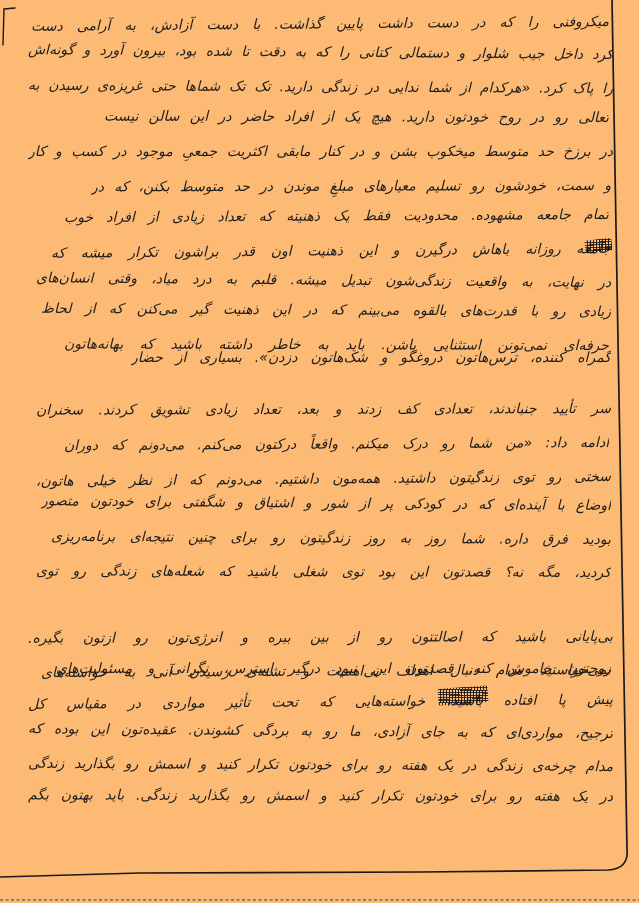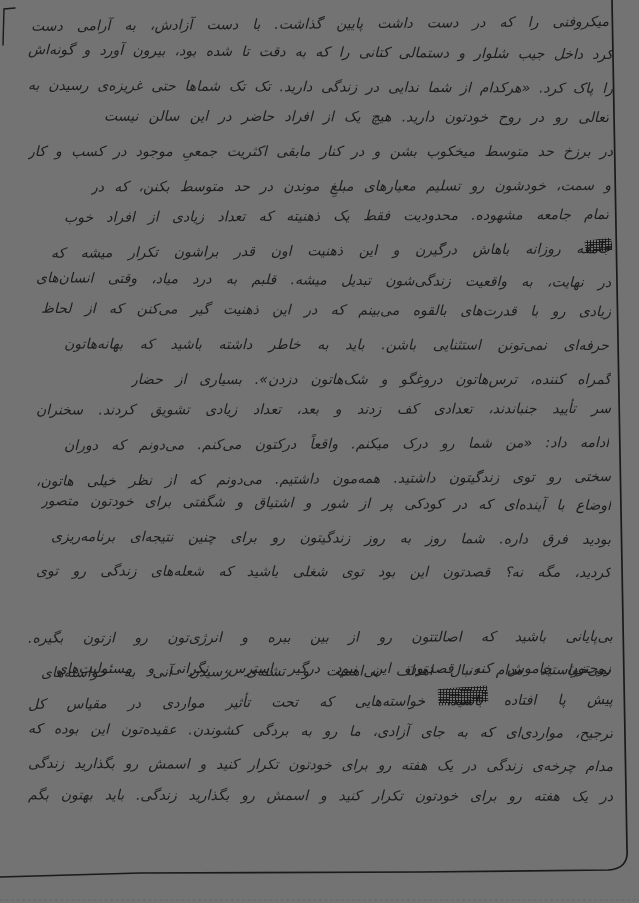--- a/index.html
+++ b/index.html
@@ -1,21 +1,21 @@
 <!DOCTYPE html>
 <html lang="fa"><head>
 <meta charset="utf-8">
 <style>
   html,body{margin:0;padding:0;}
   body{
     width:639px;height:903px;overflow:hidden;background:#ffffff;
     font-family:"DejaVu Sans",sans-serif;
   }
   .page{
-    position:relative;width:639px;height:903px;background:#737373;
+    position:relative;width:639px;height:903px;background:#fdba74;
   }
   .edge-svg{position:absolute;left:0;top:0;width:639px;height:903px;pointer-events:none;}
   .lines{position:absolute;inset:0;}
   .hline{
     position:absolute;
     direction:rtl;
     text-align:justify;
     text-align-last:justify;
     font-style:italic;
     font-size:14px;
@@ -55,21 +55,21 @@
       <div class="hline" style="top: 42px; right: 26px; width: 585px; transform: rotate(0.48deg); color: rgb(29, 29, 29);">کرد داخل جیب شلوار و دستمالی کتانی را که به دقت تا شده بود، بیرون آورد و گونه‌اش</div>
       <div class="hline" style="top: 76px; right: 26px; width: 585px; transform: rotate(0.32deg); color: rgb(29, 29, 29);">را پاک کرد. «هرکدام از شما ندایی در زندگی دارید. تک تک شماها حتی غریزه‌ی رسیدن به</div>
       <div class="hline" style="top: 105px; right: 30px; width: 505px; transform: rotate(0.16deg); color: rgb(29, 29, 29);">تعالی رو در روح خودتون دارید. هیچ یک از افراد حاضر در این سالن نیست</div>
       <div class="hline" style="top: 139px; right: 26px; width: 585px; transform: rotate(0deg); color: rgb(29, 29, 29); font-style: italic;">در برزخ حد متوسط میخکوب بشن و در کنار مابقی اکثریت جمعیِ موجود در کسب و کار</div>
       <div class="hline" style="top: 173px; right: 28px; width: 520px; transform: rotate(-0.16deg); color: rgb(29, 29, 29);">و سمت، خودشون رو تسلیم معیارهای مبلغِ موندن در حد متوسط بکنن، که در</div>
       <div class="hline" style="top: 202px; right: 30px; width: 545px; transform: rotate(-0.32deg); color: rgb(29, 29, 29);">تمام جامعه مشهوده. محدودیت فقط یک ذهنیته که تعداد زیادی از افراد خوب</div>
       <div class="hline" style="top: 236px; right: 28px; width: 560px; transform: rotate(-0.48deg); color: rgb(29, 29, 29);">جامعه روزانه باهاش درگیرن و این ذهنیت اون قدر براشون تکرار میشه که</div>
       <div class="hline" style="top: 270px; right: 28px; width: 575px; transform: rotate(0.48deg); color: rgb(29, 29, 29);">در نهایت، به واقعیت زندگی‌شون تبدیل میشه. قلبم به درد میاد، وقتی انسان‌های</div>
       <div class="hline" style="top: 299px; right: 28px; width: 570px; transform: rotate(0.32deg); color: rgb(29, 29, 29);">زیادی رو با قدرت‌های بالقوه می‌بینم که در این ذهنیت گیر می‌کنن که از لحاظ</div>
       <div class="hline" style="top: 333px; right: 30px; width: 545px; transform: rotate(0.16deg); color: rgb(29, 29, 29);">حرفه‌ای نمی‌تونن استثنایی باشن. باید به خاطر داشته باشید که بهانه‌هاتون</div>
-      <div class="hline" style="top: 367px; right: 28px; width: 480px; transform: rotate(0deg); color: rgb(29, 29, 29);">گمراه کننده، ترس‌هاتون دروغگو و شک‌هاتون دزدن». بسیاری از حضار</div>
+      <div class="hline" style="top: 345px; right: 28px; width: 480px; transform: rotate(0deg); color: rgb(29, 29, 29);">گمراه کننده، ترس‌هاتون دروغگو و شک‌هاتون دزدن». بسیاری از حضار</div>
       <div class="hline" style="top: 396px; right: 28px; width: 575px; transform: rotate(-0.16deg); color: rgb(29, 29, 29);">سر تأیید جنباندند، تعدادی کف زدند و بعد، تعداد زیادی تشویق کردند. سخنران</div>
       <div class="hline" style="top: 430px; right: 30px; width: 545px; transform: rotate(-0.32deg); color: rgb(29, 29, 29);">ادامه داد: «من شما رو درک میکنم. واقعاً درکتون می‌کنم. می‌دونم که دوران</div>
       <div class="hline" style="top: 464px; right: 28px; width: 575px; transform: rotate(-0.48deg); color: rgb(29, 29, 29);">سختی رو توی زندگیتون داشتید. همه‌مون داشتیم. می‌دونم که از نظر خیلی هاتون،</div>
       <div class="hline" style="top: 493px; right: 28px; width: 570px; transform: rotate(0.48deg); color: rgb(29, 29, 29);">اوضاع با آینده‌ای که در کودکی پر از شور و اشتیاق و شگفتی برای خودتون متصور</div>
       <div class="hline" style="top: 527px; right: 28px; width: 560px; transform: rotate(0.32deg); color: rgb(29, 29, 29);">بودید فرق داره. شما روز به روز زندگیتون رو برای چنین نتیجه‌ای برنامه‌ریزی</div>
       <div class="hline" style="top: 560px; right: 28px; width: 575px; transform: rotate(0.16deg); color: rgb(29, 29, 29);">کردید، مگه نه؟ قصدتون این بود توی شغلی باشید که شعله‌های زندگی رو توی</div>
       <div class="hline" style="top: 608px; right: 28px; width: 555px; transform: rotate(0deg); color: rgb(29, 29, 29); margin-top: 48px;">روحتون خاموش کنه. قصدتون این نبود درگیر استرس، نگرانی و مسئولیت‌های</div>
       <div class="hline" style="top: 624px; right: 26px; width: 585px; transform: rotate(-0.16deg); color: rgb(29, 29, 29);">بی‌پایانی باشید که اصالتتون رو از بین ببره و انرژی‌تون رو ازتون بگیره.</div>
       <div class="hline" style="top: 657px; right: 28px; width: 570px; transform: rotate(-0.32deg); color: rgb(29, 29, 29);">نمی‌خواستید مدام دنبال اهداف بی‌اهمیت و تشنه‌ی رسیدن آنی به خواسته‌های</div>
       <div class="hline" style="top: 687px; right: 26px; width: 585px; transform: rotate(-0.48deg); color: rgb(29, 29, 29);">پیش پا افتاده باشید، خواسته‌هایی که تحت تأثیر مواردی در مقیاس کل</div>

